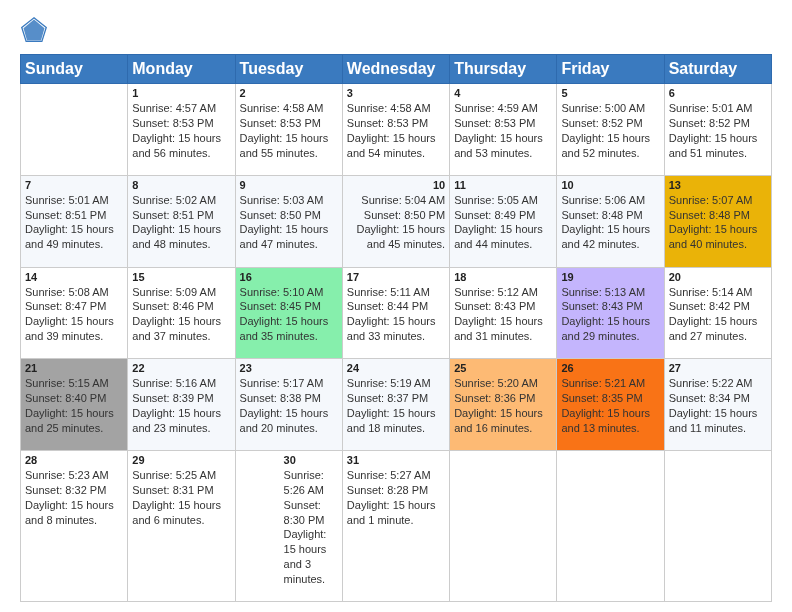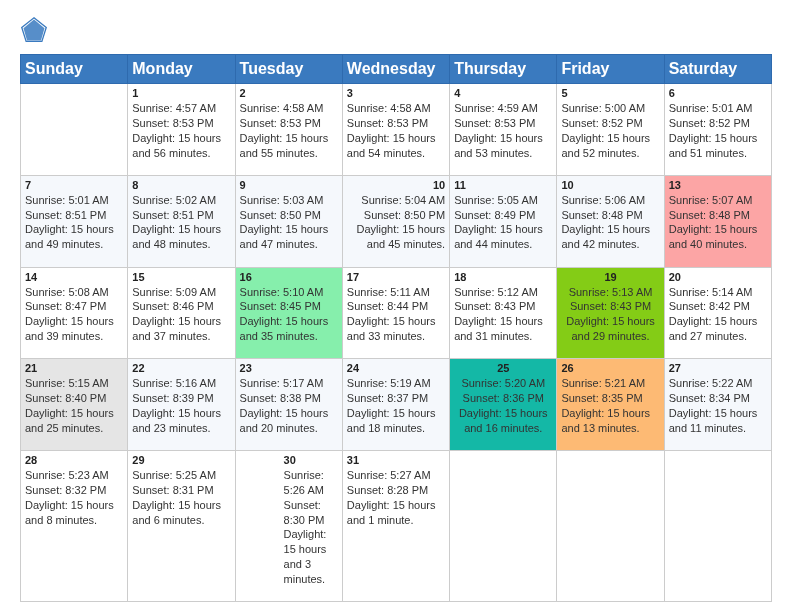--- a/index.html
+++ b/index.html
@@ -188,21 +188,21 @@
             <div class="day-info">Sunrise: 5:04 AM<br>Sunset: 8:50 PM<br>Daylight: 15 hours<br>and 45 minutes.</div>
           </td>
           <td style="background: rgb(245, 248, 252);">
             <div class="day-number">11</div>
             <div class="day-info">Sunrise: 5:05 AM<br>Sunset: 8:49 PM<br>Daylight: 15 hours<br>and 44 minutes.</div>
           </td>
           <td style="background: rgb(245, 248, 252);">
             <div class="day-number">10</div>
             <div class="day-info">Sunrise: 5:06 AM<br>Sunset: 8:48 PM<br>Daylight: 15 hours<br>and 42 minutes.</div>
           </td>
-          <td style="background: #fca5a5; margin-left: 9px;">
+          <td style="background: #eab308; margin-left: 9px;">
             <div class="day-number">13</div>
             <div class="day-info">Sunrise: 5:07 AM<br>Sunset: 8:48 PM<br>Daylight: 15 hours<br>and 40 minutes.</div>
           </td>
         </tr>
         <tr>
           <td style="background: rgb(255, 255, 255);">
             <div class="day-number">14</div>
             <div class="day-info">Sunrise: 5:08 AM<br>Sunset: 8:47 PM<br>Daylight: 15 hours<br>and 39 minutes.</div>
           </td>
           <td style="background: rgb(255, 255, 255);">
@@ -214,51 +214,51 @@
             <div class="day-info">Sunrise: 5:10 AM<br>Sunset: 8:45 PM<br>Daylight: 15 hours<br>and 35 minutes.</div>
           </td>
           <td style="background: rgb(255, 255, 255); border-radius: 29px;">
             <div class="day-number">17</div>
             <div class="day-info">Sunrise: 5:11 AM<br>Sunset: 8:44 PM<br>Daylight: 15 hours<br>and 33 minutes.</div>
           </td>
           <td style="background: rgb(255, 255, 255);">
             <div class="day-number">18</div>
             <div class="day-info">Sunrise: 5:12 AM<br>Sunset: 8:43 PM<br>Daylight: 15 hours<br>and 31 minutes.</div>
           </td>
-          <td style="background: #84cc16; text-align: center;">
+          <td style="background: #c4b5fd;">
             <div class="day-number">19</div>
             <div class="day-info">Sunrise: 5:13 AM<br>Sunset: 8:43 PM<br>Daylight: 15 hours<br>and 29 minutes.</div>
           </td>
           <td style="background: rgb(255, 255, 255);">
             <div class="day-number">20</div>
             <div class="day-info">Sunrise: 5:14 AM<br>Sunset: 8:42 PM<br>Daylight: 15 hours<br>and 27 minutes.</div>
           </td>
         </tr>
         <tr>
-          <td style="background: #e5e5e5;">
+          <td style="background: #a3a3a3;">
             <div class="day-number">21</div>
             <div class="day-info">Sunrise: 5:15 AM<br>Sunset: 8:40 PM<br>Daylight: 15 hours<br>and 25 minutes.</div>
           </td>
           <td style="background: rgb(245, 248, 252);">
             <div class="day-number">22</div>
             <div class="day-info">Sunrise: 5:16 AM<br>Sunset: 8:39 PM<br>Daylight: 15 hours<br>and 23 minutes.</div>
           </td>
           <td style="background: rgb(245, 248, 252);">
             <div class="day-number">23</div>
             <div class="day-info">Sunrise: 5:17 AM<br>Sunset: 8:38 PM<br>Daylight: 15 hours<br>and 20 minutes.</div>
           </td>
           <td style="background: rgb(245, 248, 252); margin-left: 20px;">
             <div class="day-number">24</div>
             <div class="day-info">Sunrise: 5:19 AM<br>Sunset: 8:37 PM<br>Daylight: 15 hours<br>and 18 minutes.</div>
           </td>
-          <td style="background: #14b8a6; text-align: center;">
+          <td style="background: #fdba74;">
             <div class="day-number">25</div>
             <div class="day-info">Sunrise: 5:20 AM<br>Sunset: 8:36 PM<br>Daylight: 15 hours<br>and 16 minutes.</div>
           </td>
-          <td style="background: #fdba74;">
+          <td style="background: #f97316;">
             <div class="day-number">26</div>
             <div class="day-info">Sunrise: 5:21 AM<br>Sunset: 8:35 PM<br>Daylight: 15 hours<br>and 13 minutes.</div>
           </td>
           <td style="background: rgb(245, 248, 252);">
             <div class="day-number">27</div>
             <div class="day-info">Sunrise: 5:22 AM<br>Sunset: 8:34 PM<br>Daylight: 15 hours<br>and 11 minutes.</div>
           </td>
         </tr>
         <tr>
           <td style="background: rgb(255, 255, 255);">

